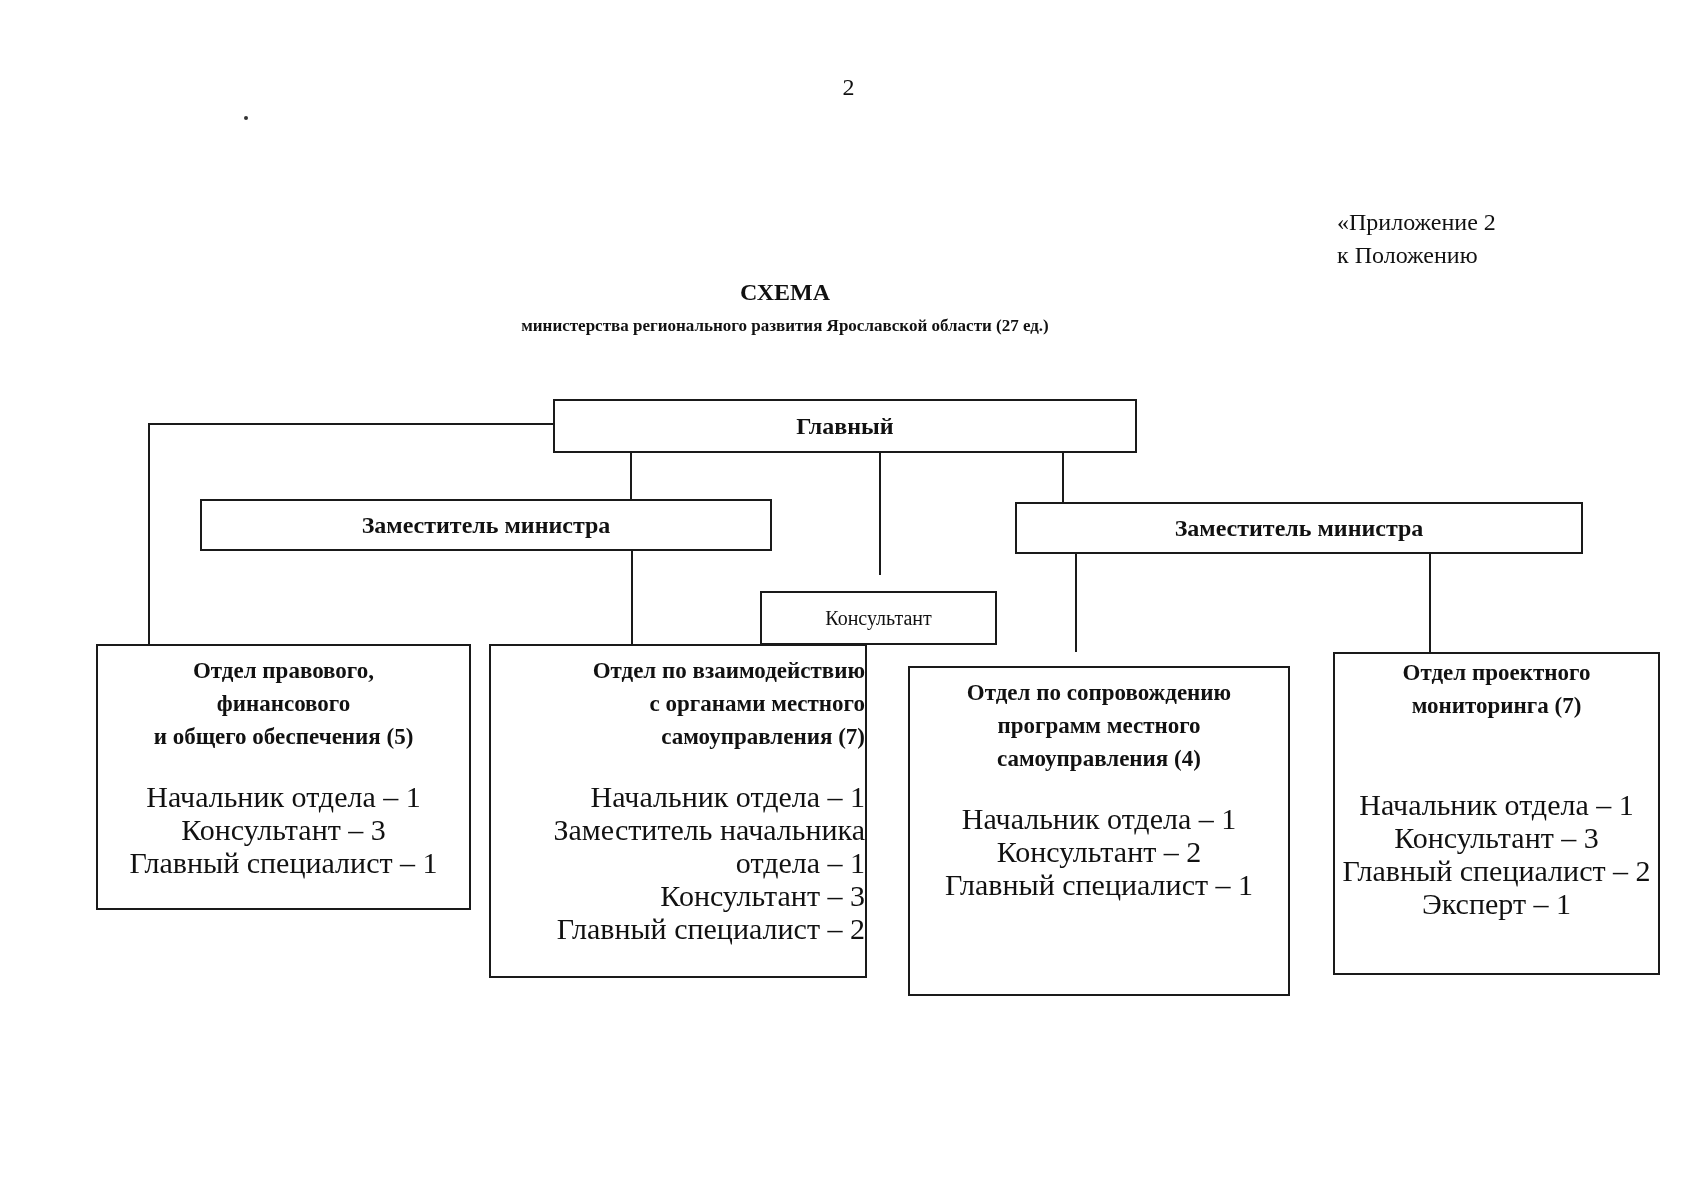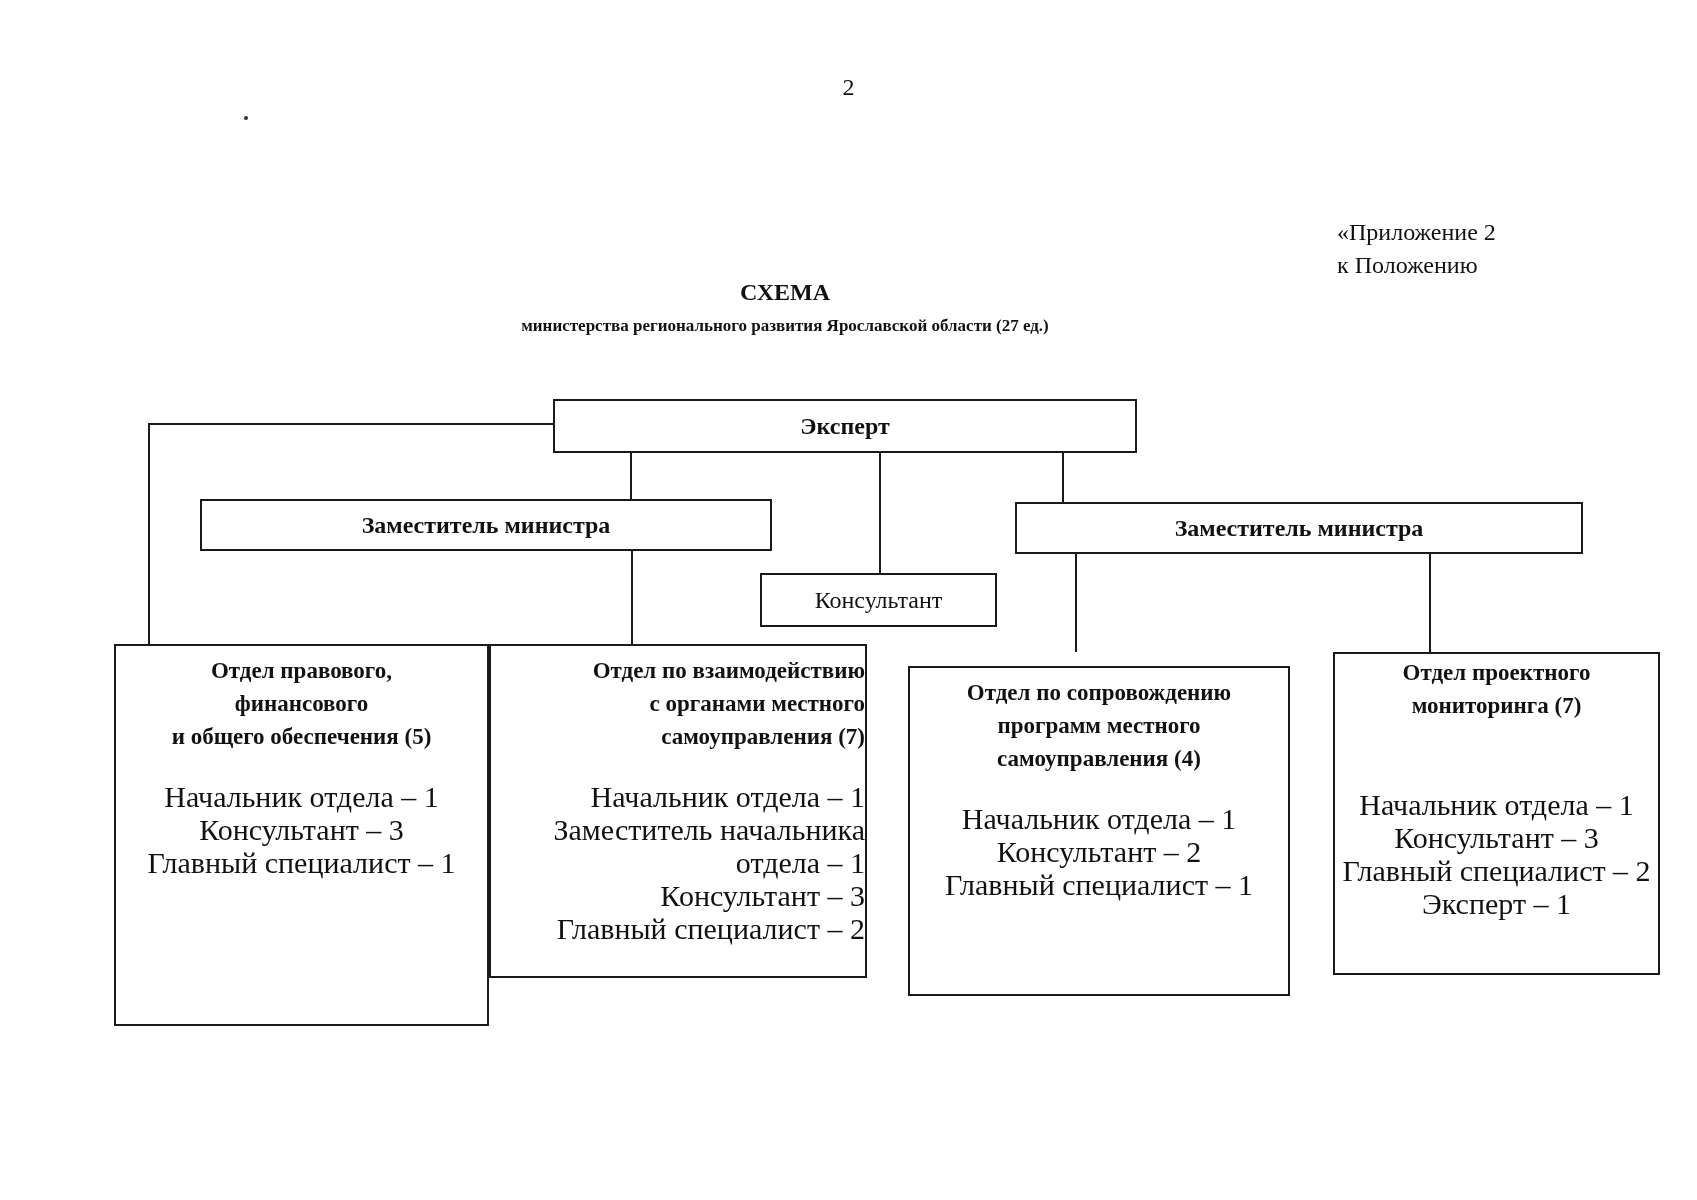--- a/index.html
+++ b/index.html
@@ -9,21 +9,21 @@
     background:#ffffff;
     font-family:"Liberation Serif","DejaVu Serif",serif;
     color:#111;
     overflow:hidden;
   }
   .page-number{
     position:absolute;top:74px;left:0;width:1697px;
     text-align:center;font-size:24px;
   }
   .annotation{
-    position:absolute;left:1337px;top:216px;
+    position:absolute;left:1337px;top:206px;
     font-size:24px;line-height:33px;white-space:pre-line;
   }
   .doc-title{
     position:absolute;left:0;top:275px;width:1570px;
     text-align:center;font-weight:bold;
   }
   .doc-title .t1{font-size:24px;line-height:34px;}
   .doc-title .t2{font-size:17px;line-height:34px;}
 
   .node{
@@ -31,30 +31,30 @@
     border:2px solid #1a1a1a;
     background:#fff;
     box-sizing:border-box;
     display:flex;align-items:center;justify-content:center;
     text-align:center;
   }
   .node.bold{font-weight:bold;}
   .minister{left:553px;top:399px;width:584px;height:54px;font-size:24px;}
   .deputy-left{left:200px;top:499px;width:572px;height:52px;font-size:24px;}
   .deputy-right{left:1015px;top:502px;width:568px;height:52px;font-size:24px;}
-  .consultant{left:760px;top:573px;width:237px;height:54px;font-size:24px;}
+  .consultant{left:760px;top:591px;width:237px;height:54px;font-size:20px;}
 
   .dept{
     position:absolute;
     border:2px solid #1a1a1a;
     background:#fff;
     box-sizing:border-box;
     text-align:center;
   }
-  .dept1{left:114px;top:644px;width:375px;height:382px;}
+  .dept1{left:96px;top:644px;width:375px;height:266px;}
   .dept2{left:489px;top:644px;width:378px;height:334px;text-align:right;}
   .dept3{left:908px;top:666px;width:382px;height:330px;}
   .dept4{left:1333px;top:652px;width:327px;height:323px;}
   .dept-title{
     margin-top:8px;
     font-weight:bold;font-size:23px;line-height:33px;
     white-space:pre-line;
   }
   .dept4 .dept-title{margin-top:2px;font-family:Liberation Serif, serif;}
   .dept-staff{
@@ -89,21 +89,21 @@
   <div class="line line-h" style="left:148px;top:423px;width:407px;"></div>
   <div class="line line-v" style="left:148px;top:423px;height:223px;"></div>
   <div class="line line-v" style="left:630px;top:452px;height:49px;"></div>
   <div class="line line-v" style="left:879px;top:452px;height:123px;"></div>
   <div class="line line-v" style="left:1062px;top:452px;height:52px;"></div>
   <div class="line line-v" style="left:631px;top:550px;height:96px;"></div>
   <div class="line line-v" style="left:1075px;top:553px;height:99px;"></div>
   <div class="line line-v" style="left:1429px;top:553px;height:101px;"></div>
 
   <div class="node bold minister">
-    <span>Эксперт</span>
+    <span>Главный</span>
   </div>
 
   <div class="node bold deputy-left">
     <span>Заместитель министра</span>
   </div>
 
   <div class="node bold deputy-right">
     <span>Заместитель министра</span>
   </div>
 

